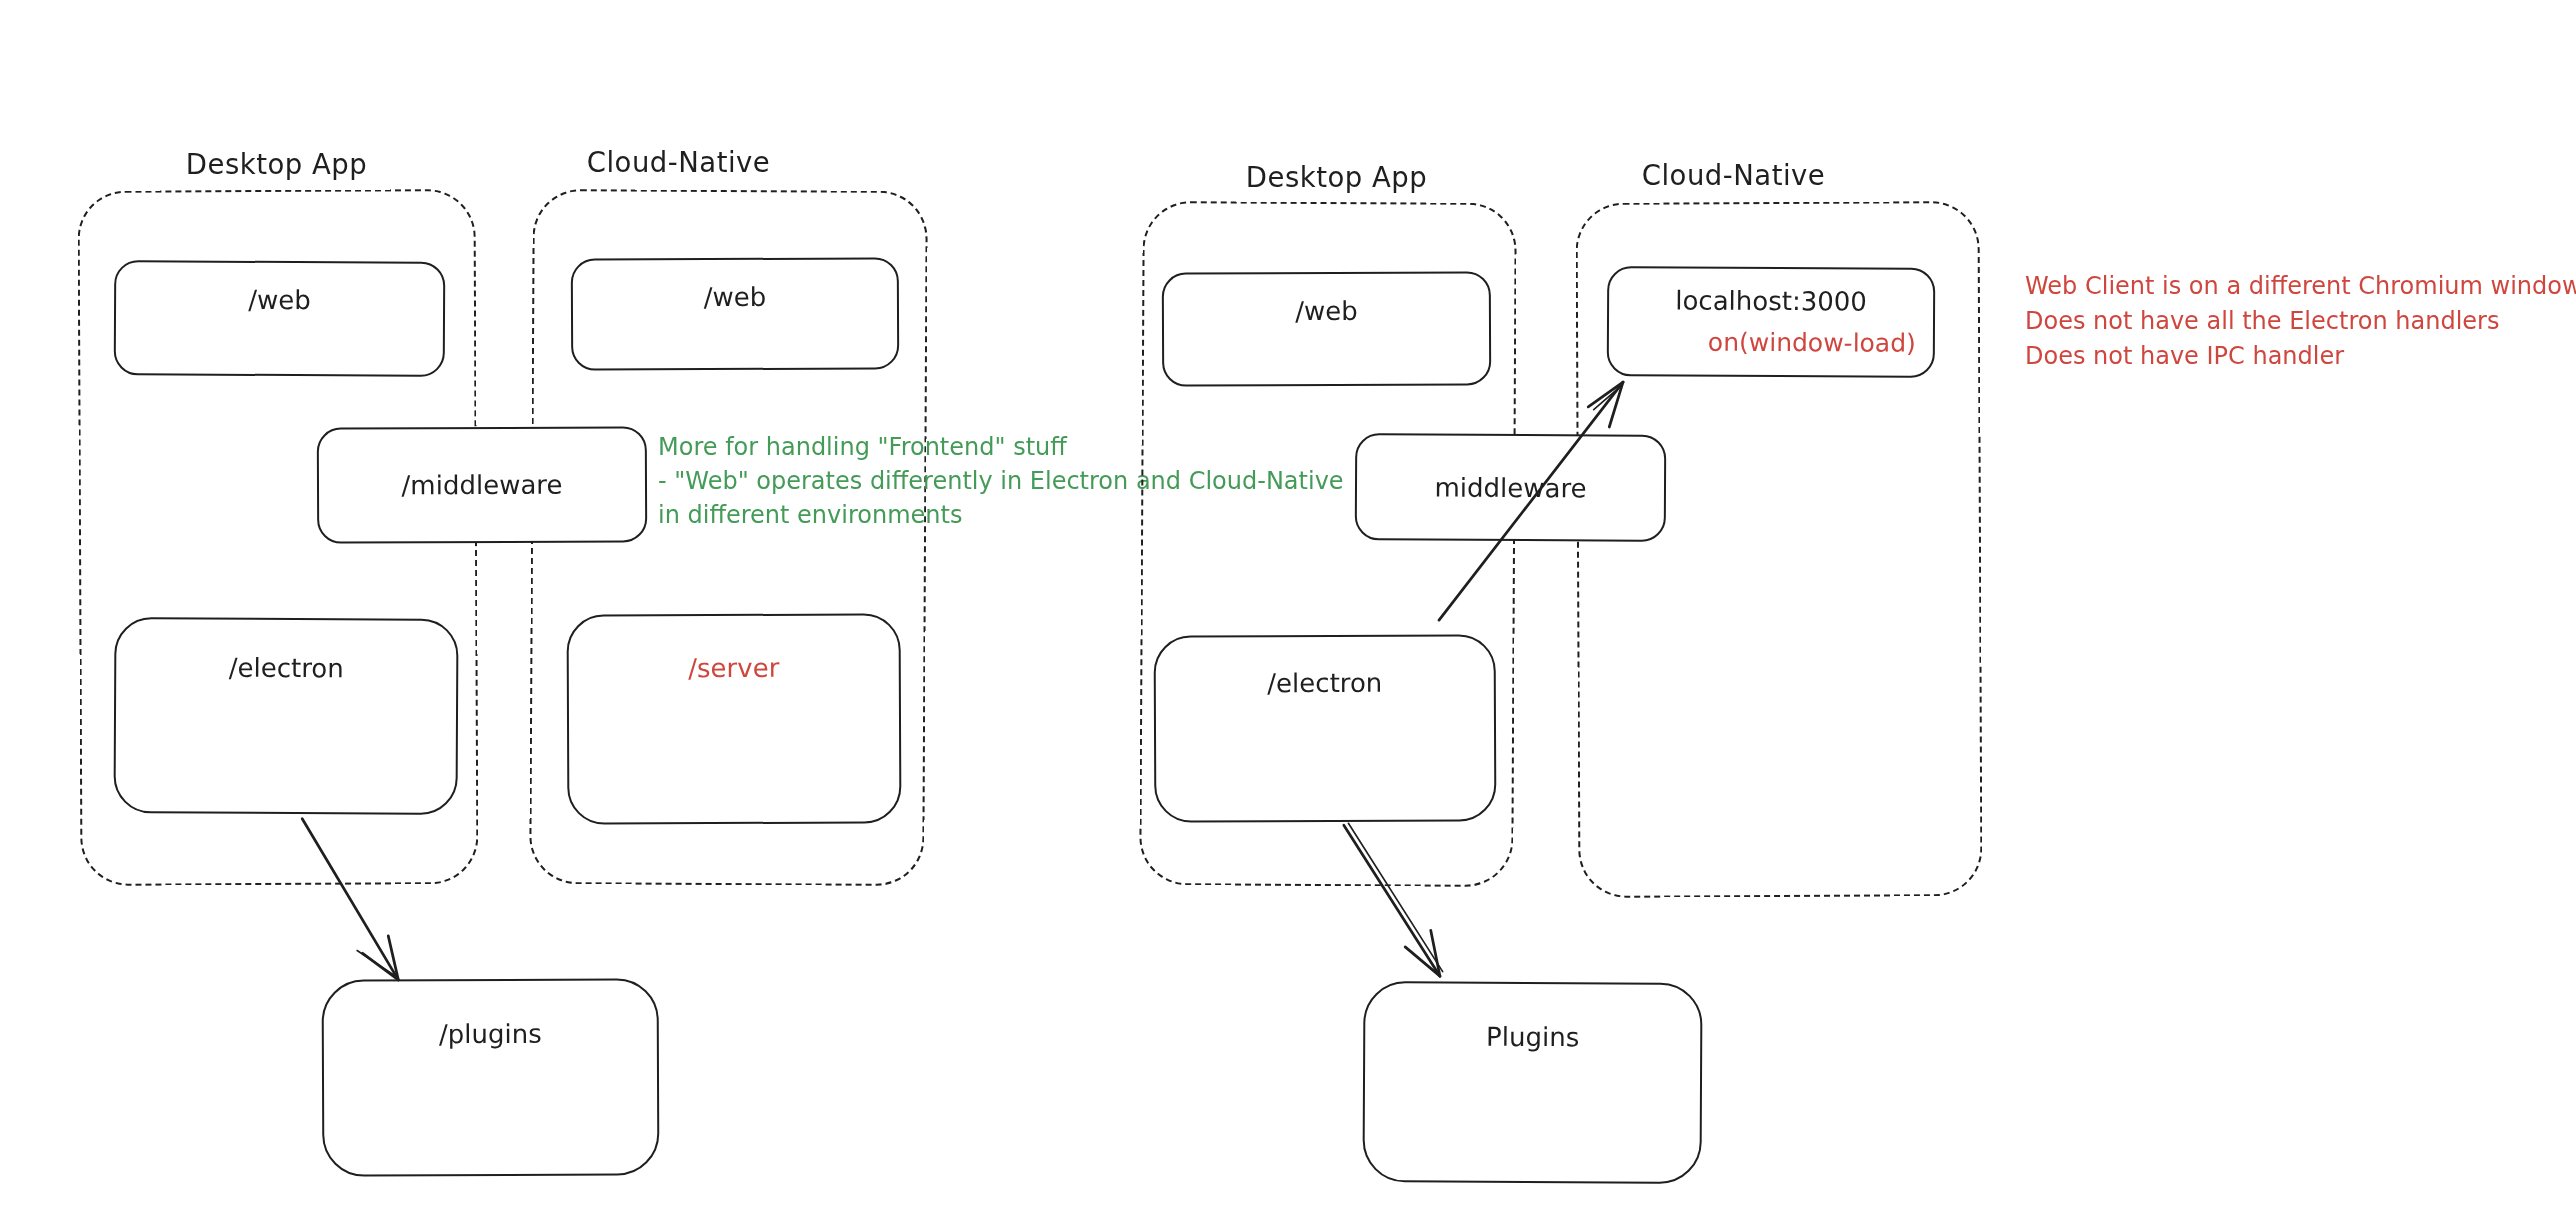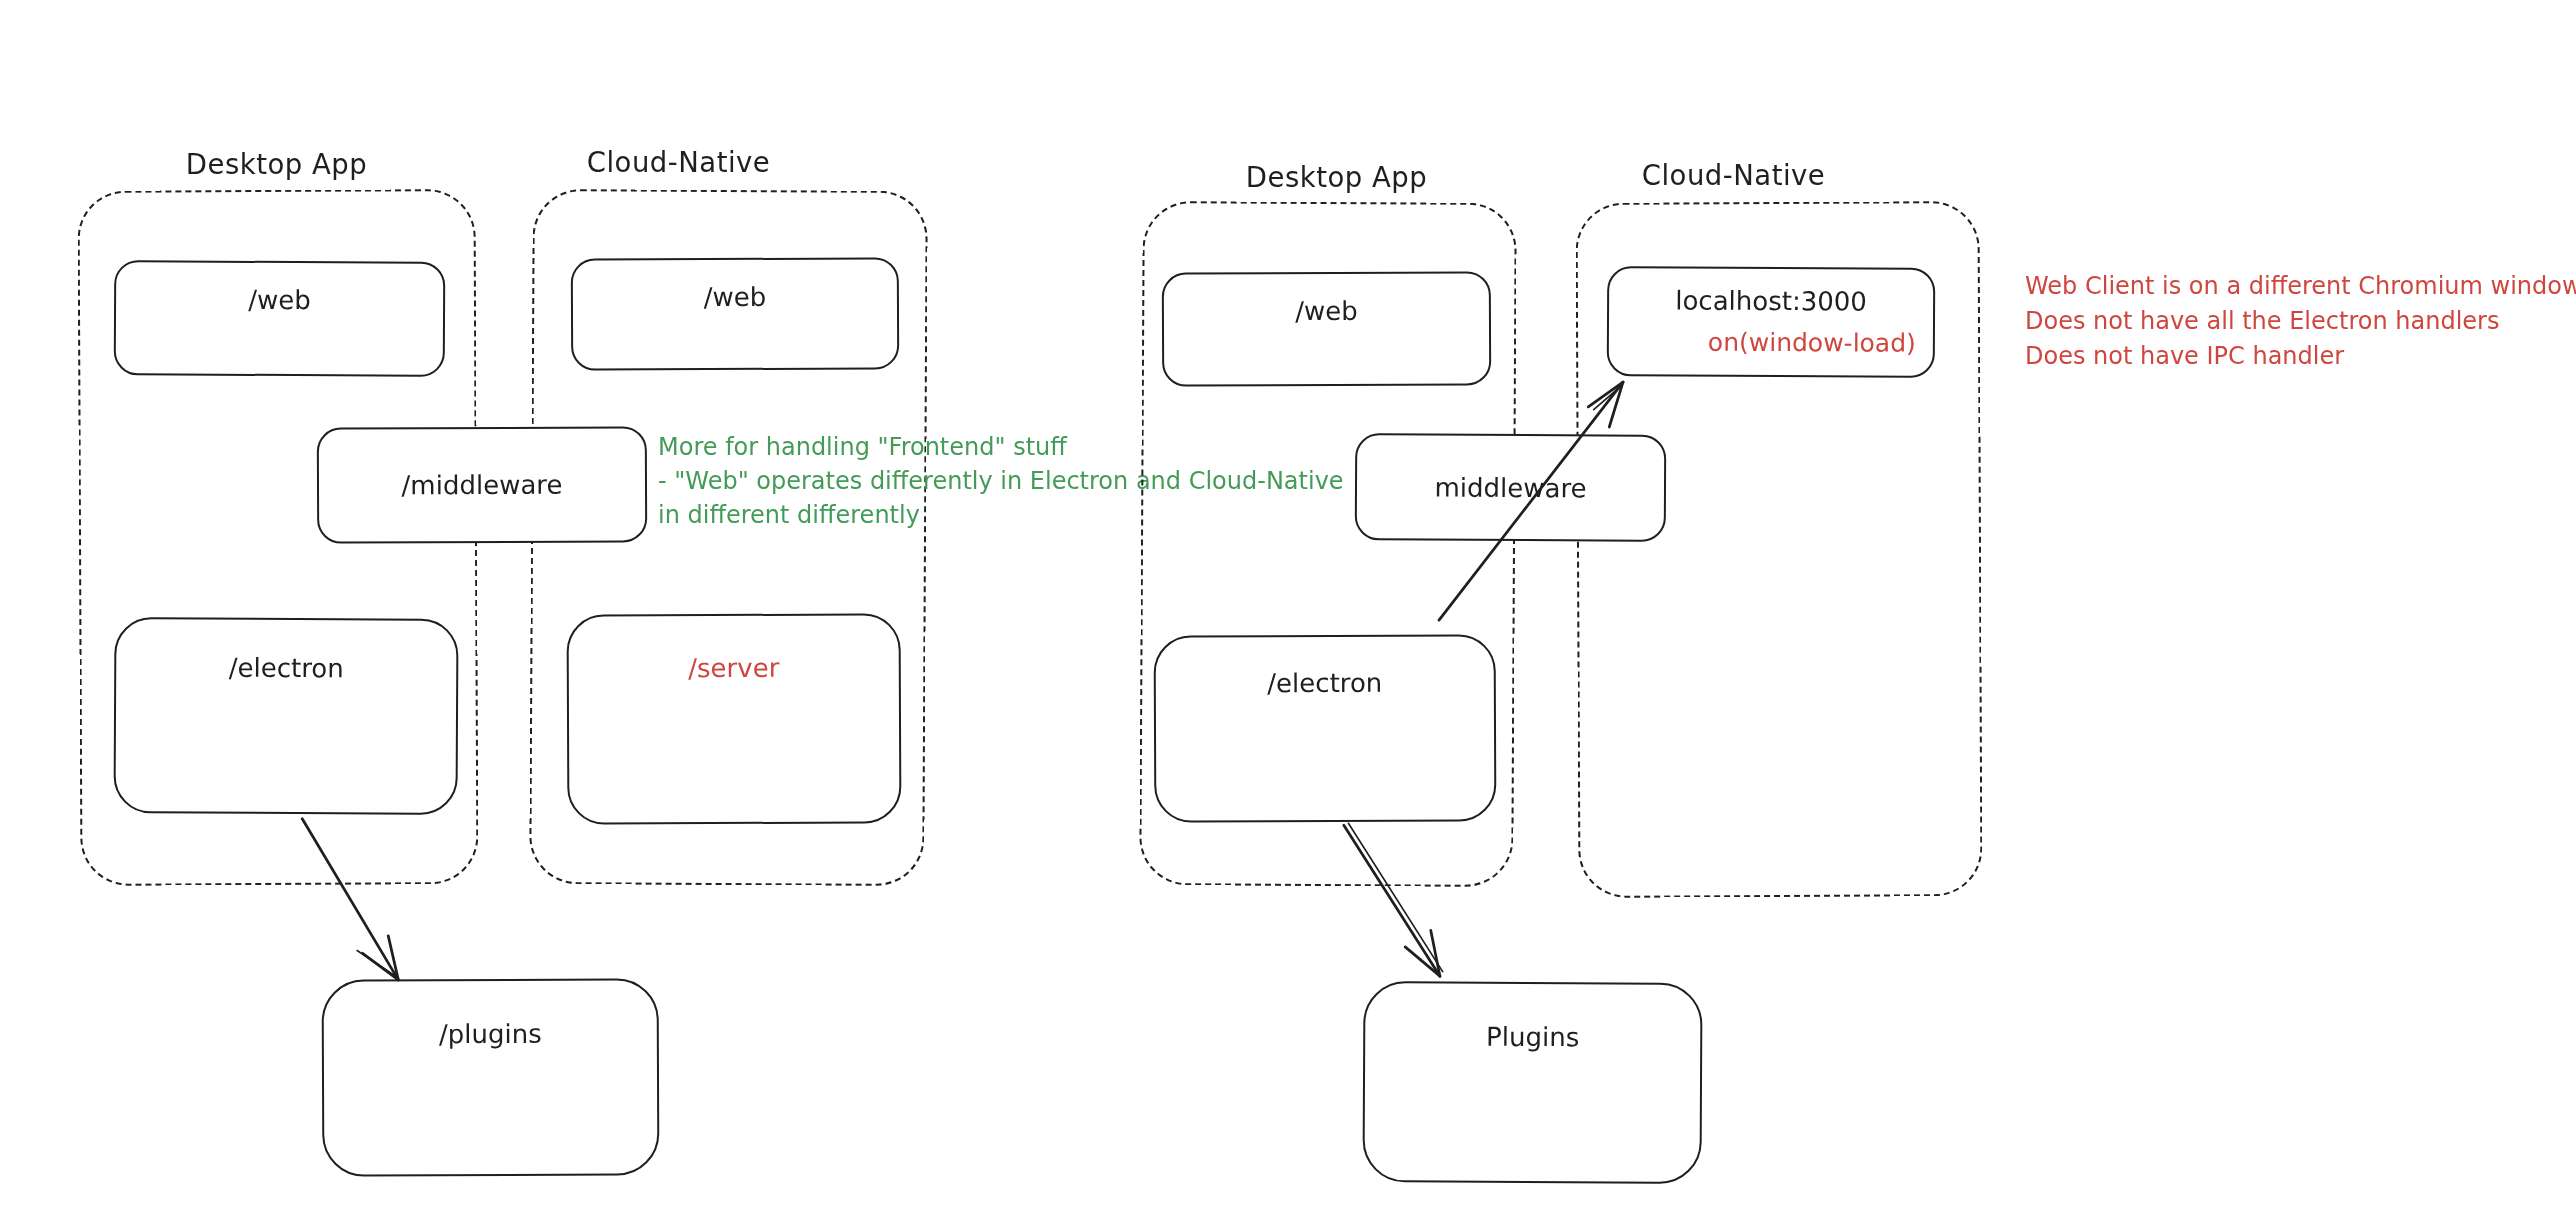--- a/index.html
+++ b/index.html
@@ -107,21 +107,21 @@
     <span class="box-label red-text">/server</span>
   </div>
 
   <div class="box huge tilt-a" style="left:322px;top:952px;width:337px;height:197px;padding-top:38px;">
     <span class="box-label">/plugins</span>
   </div>
 
   <div class="note green-text" style="left:658px;top:403px;">
     <div>More for handling "Frontend" stuff</div>
     <div>- "Web" operates differently in Electron and Cloud-Native</div>
-    <div>in different differently</div>
+    <div>in different environments</div>
   </div>
 
   <div class="zone-title" style="left:1190px;top:134px;">Desktop App</div>
   <div class="zone-title" style="left:1587px;top:132px;">Cloud-Native</div>
 
   <div class="dashed-container tilt-b" style="left:1141px;top:175px;width:370px;height:680px;"></div>
   <div class="dashed-container tilt-a" style="left:1577px;top:175px;width:400px;height:691px;"></div>
 
   <div class="box small tilt-a" style="left:1162px;top:245px;width:329px;height:114px;padding-top:22px;">
     <span class="box-label">/web</span>

